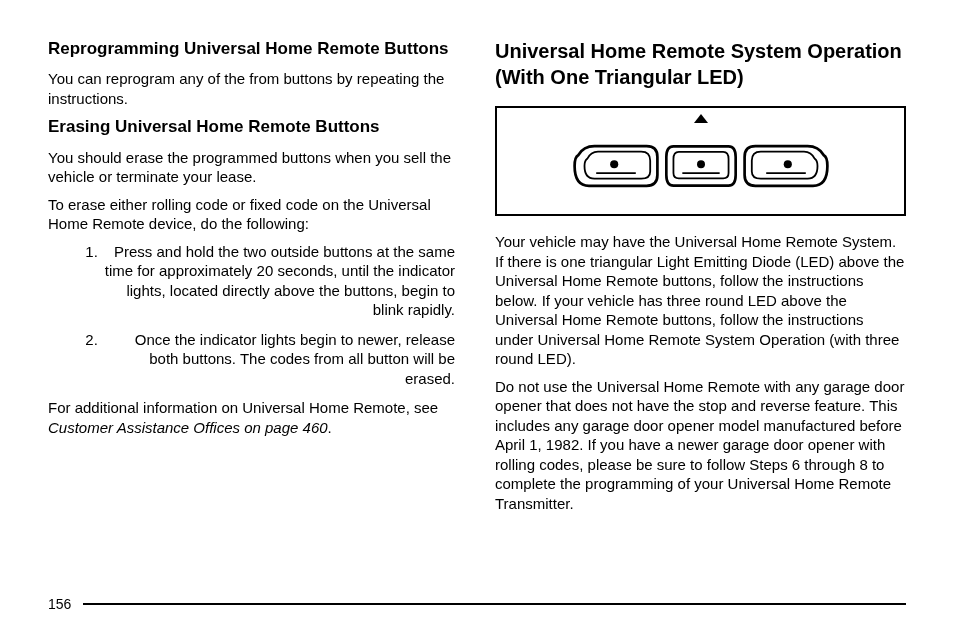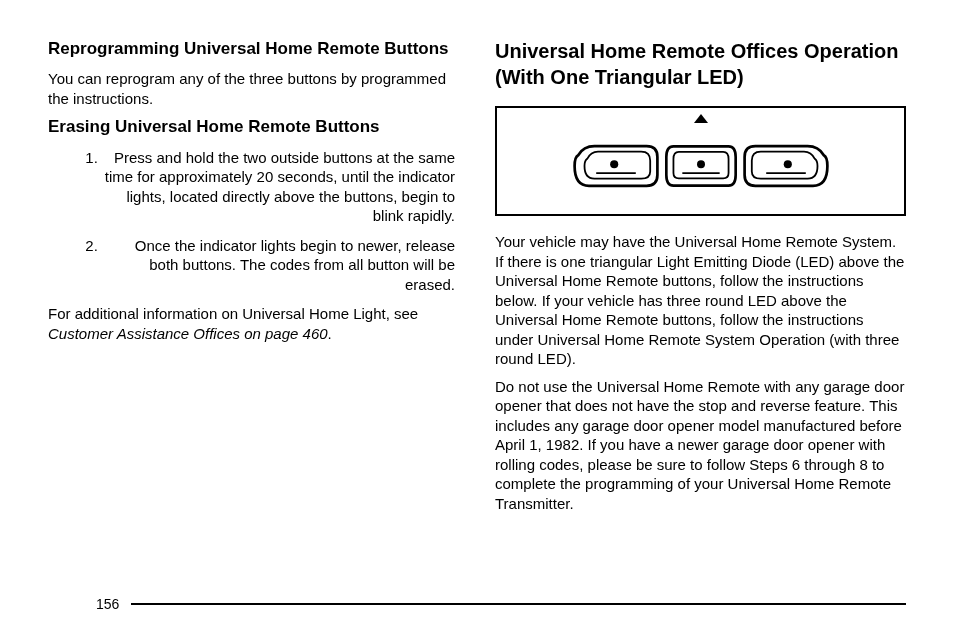--- a/index.html
+++ b/index.html
@@ -54,21 +54,20 @@
     position: absolute;
     bottom: 24px;
     left: 48px;
     right: 48px;
     display: flex;
     align-items: center;
   }
   .page-num {
     font-size: 14px;
     margin-right: 12px;
-    margin-left: 48px;
   }
   .footer-rule {
     flex: 1;
     height: 1.5px;
     background: #000;
   }
   .diagram {
     border: 2px solid #000;
     height: 110px;
     margin-bottom: 16px;
@@ -96,36 +95,38 @@
   }
   .btn-shape svg { width: 100%; height: 100%; }
 </style>
 </head>
 <body>
 
 <div class="page">
 
   <div class="col">
     <h2>Reprogramming Universal Home Remote Buttons</h2>
-    <p>You can reprogram any of the three buttons by programmed the instructions.</p>
+    <p>You can reprogram any of the from buttons by repeating the instructions.</p>
 
     <h2 style="margin-top:6px;">Erasing Universal Home Remote Buttons</h2>
+    <p>You should erase the programmed buttons when you sell the vehicle or terminate your lease.</p>
+    <p>To erase either rolling code or fixed code on the Universal Home Remote device, do the following:</p>
 
     <ol>
       <li>Press and hold the two outside buttons at the same time for approximately 20 seconds, until the indicator lights, located directly above the buttons, begin to blink rapidly.</li>
       <li>Once the indicator lights begin to newer, release both buttons. The codes from all button will be erased.</li>
     </ol>
 
     <p>
-      <span>For additional information on Universal Home Light, see </span><span class="italic">Customer Assistance Offices on page 460</span><span>.</span>
+      <span>For additional information on Universal Home Remote, see </span><span class="italic">Customer Assistance Offices on page 460</span><span>.</span>
     </p>
   </div>
 
   <div class="col">
-    <h3>Universal Home Remote Offices Operation (With One Triangular LED)</h3>
+    <h3>Universal Home Remote System Operation (With One Triangular LED)</h3>
 
     <div class="diagram">
       <div class="tri"></div>
       <div class="btn-shape">
         <svg viewBox="0 0 100 60">
           <path d="M 8 18 Q 4 20 4 30 Q 4 52 20 52 L 84 52 Q 96 52 96 40 L 96 20 Q 96 8 84 8 L 26 8 Q 14 8 8 18 Z" fill="none" stroke="#000" stroke-width="3"></path>
           <path d="M 18 22 Q 15 24 15 30 Q 15 44 26 44 L 78 44 Q 88 44 88 36 L 88 24 Q 88 14 78 14 L 30 14 Q 22 14 18 22 Z" fill="none" stroke="#000" stroke-width="2"></path>
           <circle cx="48" cy="28" r="4.5" fill="#000"></circle>
           <line x1="28" y1="38" x2="72" y2="38" stroke="#000" stroke-width="2"></line>
         </svg>

